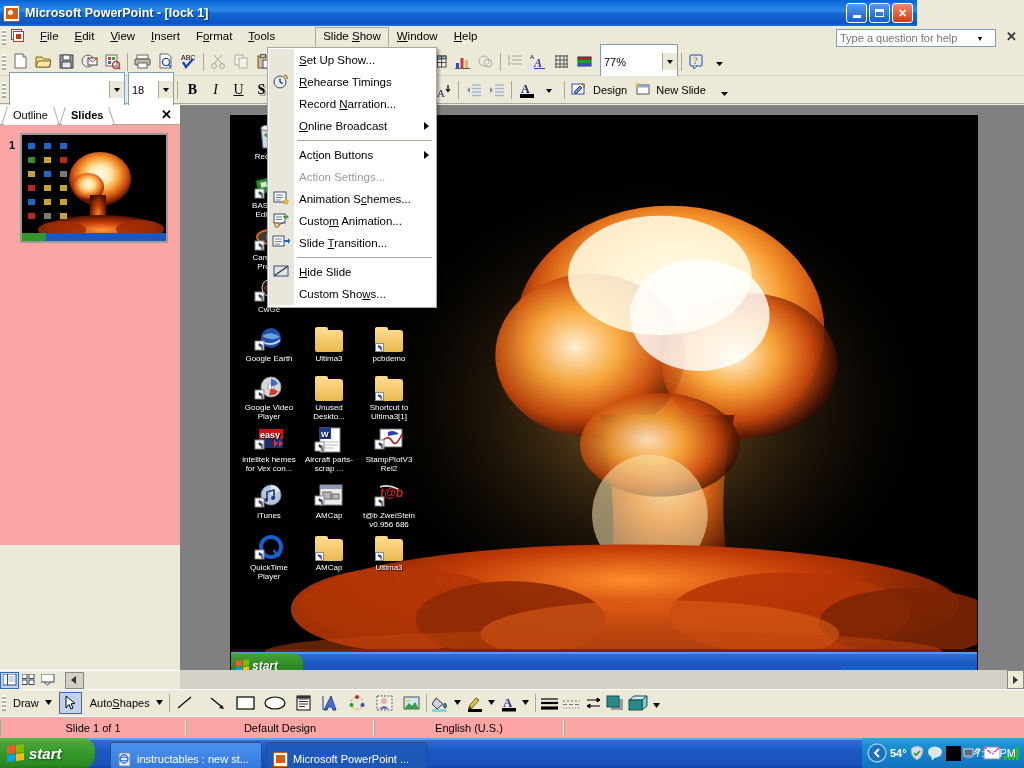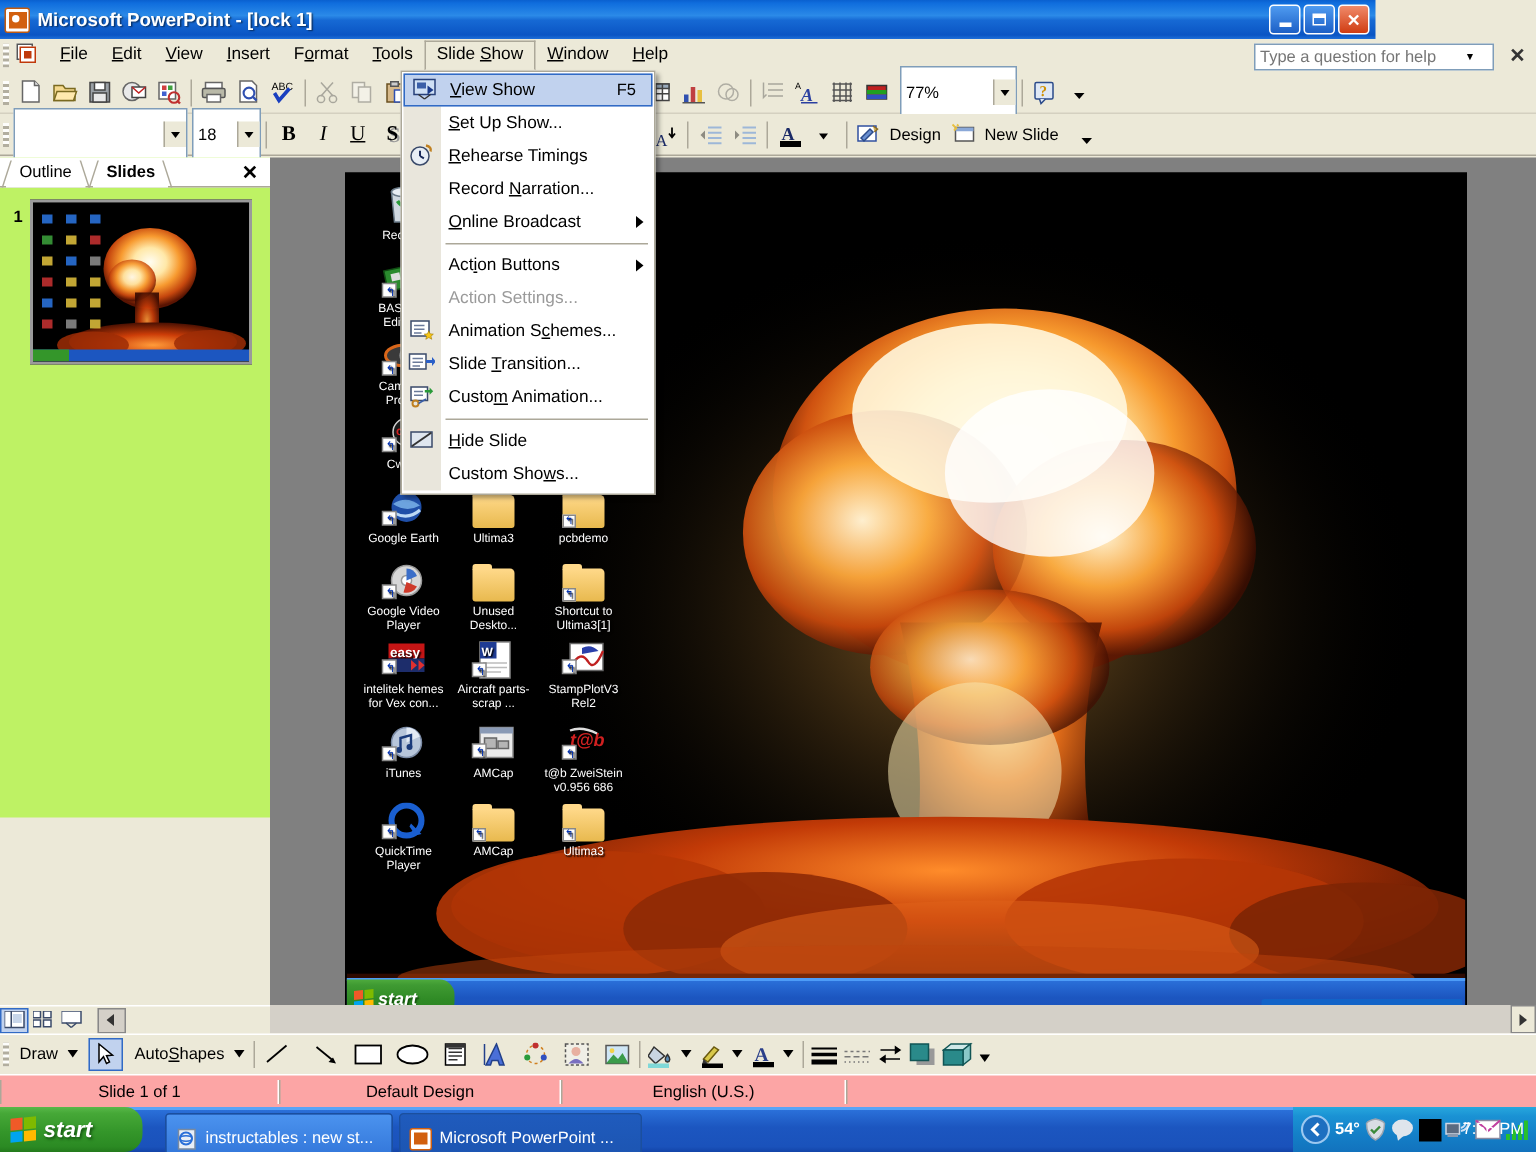--- a/index.html
+++ b/index.html
@@ -48,21 +48,21 @@
   }
   .grip { width:4px; height:16px; margin:0 3px 0 2px;
     background-image: linear-gradient(to bottom,#fff 50%, #aca899 50%);
     background-size:2px 4px; opacity:.9;}
   .menu-doc-ico{ width:16px; height:15px; margin:0 6px 0 1px; position:relative;}
   .menu-doc-ico .b1{position:absolute; left:1px; top:0; width:11px;height:11px;background:#fff;border:1px solid #555;}
   .menu-doc-ico .b2{position:absolute; left:3px; top:2px; width:11px;height:11px;background:#fff;border:1.5px solid #c0390a;}
   .menu-doc-ico .b2::after{content:"";position:absolute;left:2px;top:2px;width:5px;height:5px;background:#c0390a;}
   .mi { padding:3px 8px 4px 8px; font-size:11.5px; color:#000; cursor:default; white-space:nowrap;}
   .mi u { text-decoration:underline; }
-  .mi.open { background:#ece9d8; border:1px solid #aca899; border-bottom-color:#ece9d8; padding:2px 7px 4px 7px; position:relative; z-index:60;}
+  .mi.open { background:#ece9d8; border:1px solid #aca899; border-bottom-color:#ece9d8; padding:2px 7px 4px 7px; position:relative; z-index:60;margin-left:32px;}
   .qbox {
     position:absolute; right:28px; top:3px; width:160px; height:18px;
     background:#fff; border:1px solid #7f9db9; display:flex; align-items:center;
   }
   .qbox input{ border:0; outline:0; width:136px; height:15px; font-size:11px; color:#808080; font-family:"Liberation Sans",sans-serif; padding-left:3px;background:transparent;}
   .qbox .arw{ width:14px; text-align:center; font-size:7px; color:#000;}
   .qclose{ position:absolute; right:7px; top:4px; font-size:13px; font-weight:bold; color:#333; line-height:14px;}
 
   
   .tbrow { position:absolute; left:0; width:1024px; height:28px; background:#ece9d8;
@@ -75,21 +75,21 @@
   .dis { opacity:.40; }
   svg { display:block; }
   .combo { height:35px; background:#fff; border:1px solid #7f9db9; display:flex; align-items:center; font-size:11px; }
   .combo .val{ flex:1; padding-left:3px; color:#000;}
   .combo .dd { width:15px; height:17px; background:#ece9d8; border-left:1px solid #aca899;
                display:flex;align-items:center;justify-content:center;}
   .dd-tri { width:0;height:0;border-left:3.5px solid transparent;border-right:3.5px solid transparent;border-top:4px solid #000;}
   .tb-text { font-size:11px; padding:0 4px 0 2px; }
 
   
-  #leftpane { position:absolute; left:0; top:105px; width:180px; height:440px; background:#bef264; }
+  #leftpane { position:absolute; left:0; top:105px; width:180px; height:440px; background:#fca5a5; }
   .tabs { position:relative; height:20px; background:#fff; border-bottom:1px solid #aca899;}
   .tab { position:absolute; top:2px; height:18px; font-size:11px; padding:2px 9px 0 9px;
          background:#fff; color:#000; }
   .tab .skewl{ position:absolute; left:0; top:0; width:10px; height:18px;
                border-left:1px solid #aca899; transform:skewX(-18deg); }
   .tab .skewr{ position:absolute; right:0; top:0; width:10px; height:18px;
                border-right:1px solid #aca899; transform:skewX(18deg); }
   .tab.active { font-weight:bold; z-index:3; }
   .pane-close { position:absolute; right:8px; top:2px; font-size:13px; font-weight:bold; }
   .thumbrow { display:flex; align-items:flex-start; padding:8px 0 0 4px; }
@@ -951,32 +951,20 @@
             <span class="tm">10:48 AM</span>
           </div>
         </div>
       </div>
     </div>
   </div>
 
   <div id="ssmenu">
     <div class="gutter"></div>
 
-    <div class="mrow hl">
-      <span class="micon">
-        <svg width="18" height="16">
-            <rect x="2" y="1" width="14" height="10" fill="#cfe0f5" stroke="#27407a"></rect>
-            <rect x="4" y="3" width="6" height="4" fill="#3a5fa8"></rect>
-            <path d="M5 11 l4 3 M13 11 l-4 3" stroke="#333"></path>
-            <path d="M11 5 l4 3 l-4 3z" fill="#1a3a8a"></path>
-          </svg>
-        </span>
-      <span><u>V</u>iew Show</span>
-      <span class="acc">F5</span>
-    </div>
 
     <div class="mrow">
       <span><u>S</u>et Up Show...</span>
     </div>
 
     <div class="mrow">
       <span class="micon">
         <svg width="18" height="16">
             <circle cx="8" cy="9" r="6" fill="#e8eef5" stroke="#3a4a6a"></circle>
             <path d="M8 9 l0 -3.5 M8 9 l2.6 1.6" stroke="#1a2a5a" stroke-width="1.3"></path>
@@ -1012,51 +1000,51 @@
             <rect x="2" y="2" width="12" height="10" fill="#fff" stroke="#3a4a6a"></rect>
             <g stroke="#6a7a9a">
               <line x1="4" y1="5" x2="11" y2="5"></line>
               <line x1="4" y1="7.5" x2="11" y2="7.5"></line>
               <line x1="4" y1="10" x2="9" y2="10"></line>
             </g>
             <path d="M12 8 l1.4 3 l3.2 .3 l-2.4 2.1 l.8 3.1 l-3 -1.8 l-3 1.8 l.8 -3.1 l-2.4 -2.1 l3.2 -.3z" fill="#f5c518" stroke="#a07a00" stroke-width=".6" transform="scale(.66) translate(9,5)"></path>
           </svg>
         </span>
       <span>Animation S<u>c</u>hemes...</span>
-    </div>
-
-    <div class="mrow">
-      <span class="micon">
-        <svg width="18" height="16">
-            <rect x="1" y="2" width="11" height="10" fill="#fff" stroke="#3a4a6a"></rect>
-            <g stroke="#6a7a9a">
-              <line x1="3" y1="5" x2="10" y2="5"></line>
-              <line x1="3" y1="7.5" x2="10" y2="7.5"></line>
-              <line x1="3" y1="10" x2="8" y2="10"></line>
-            </g>
-            <path d="M12 6 l4 0 l0 -2 l2.5 3 l-2.5 3 l0 -2 l-4 0z" fill="#2a5fc8"></path>
-          </svg>
-        </span>
-      <span>Slide <u>T</u>ransition...</span>
     </div>
 
     <div class="mrow">
       <span class="micon">
         <svg width="18" height="16">
             <rect x="2" y="2" width="11" height="9" fill="#fff" stroke="#3a4a6a"></rect>
             <g stroke="#6a7a9a">
               <line x1="4" y1="5" x2="10" y2="5"></line>
               <line x1="4" y1="7.5" x2="10" y2="7.5"></line>
             </g>
             <path d="M11 4 l4 0 l0 -2 l3 3 l-3 3 l0 -2 l-4 0z" fill="#2a9b3a" transform="scale(.8) translate(3,1)"></path>
             <circle cx="5" cy="13" r="2" fill="none" stroke="#c08020" stroke-width="1.3"></circle>
             <path d="M7 13 l5 -3" stroke="#3a5fa8"></path>
           </svg>
         </span>
       <span>Custo<u>m</u> Animation...</span>
+    </div>
+
+    <div class="mrow">
+      <span class="micon">
+        <svg width="18" height="16">
+            <rect x="1" y="2" width="11" height="10" fill="#fff" stroke="#3a4a6a"></rect>
+            <g stroke="#6a7a9a">
+              <line x1="3" y1="5" x2="10" y2="5"></line>
+              <line x1="3" y1="7.5" x2="10" y2="7.5"></line>
+              <line x1="3" y1="10" x2="8" y2="10"></line>
+            </g>
+            <path d="M12 6 l4 0 l0 -2 l2.5 3 l-2.5 3 l0 -2 l-4 0z" fill="#2a5fc8"></path>
+          </svg>
+        </span>
+      <span>Slide <u>T</u>ransition...</span>
     </div>
 
     <div class="msep"></div>
 
     <div class="mrow">
       <span class="micon">
         <svg width="18" height="16">
             <rect x="2" y="3" width="14" height="10" fill="#dfe6ef" stroke="#3a4a6a"></rect>
             <line x1="2.5" y1="12.5" x2="15.5" y2="3.5" stroke="#333" stroke-width="1.3"></line>
           </svg>

